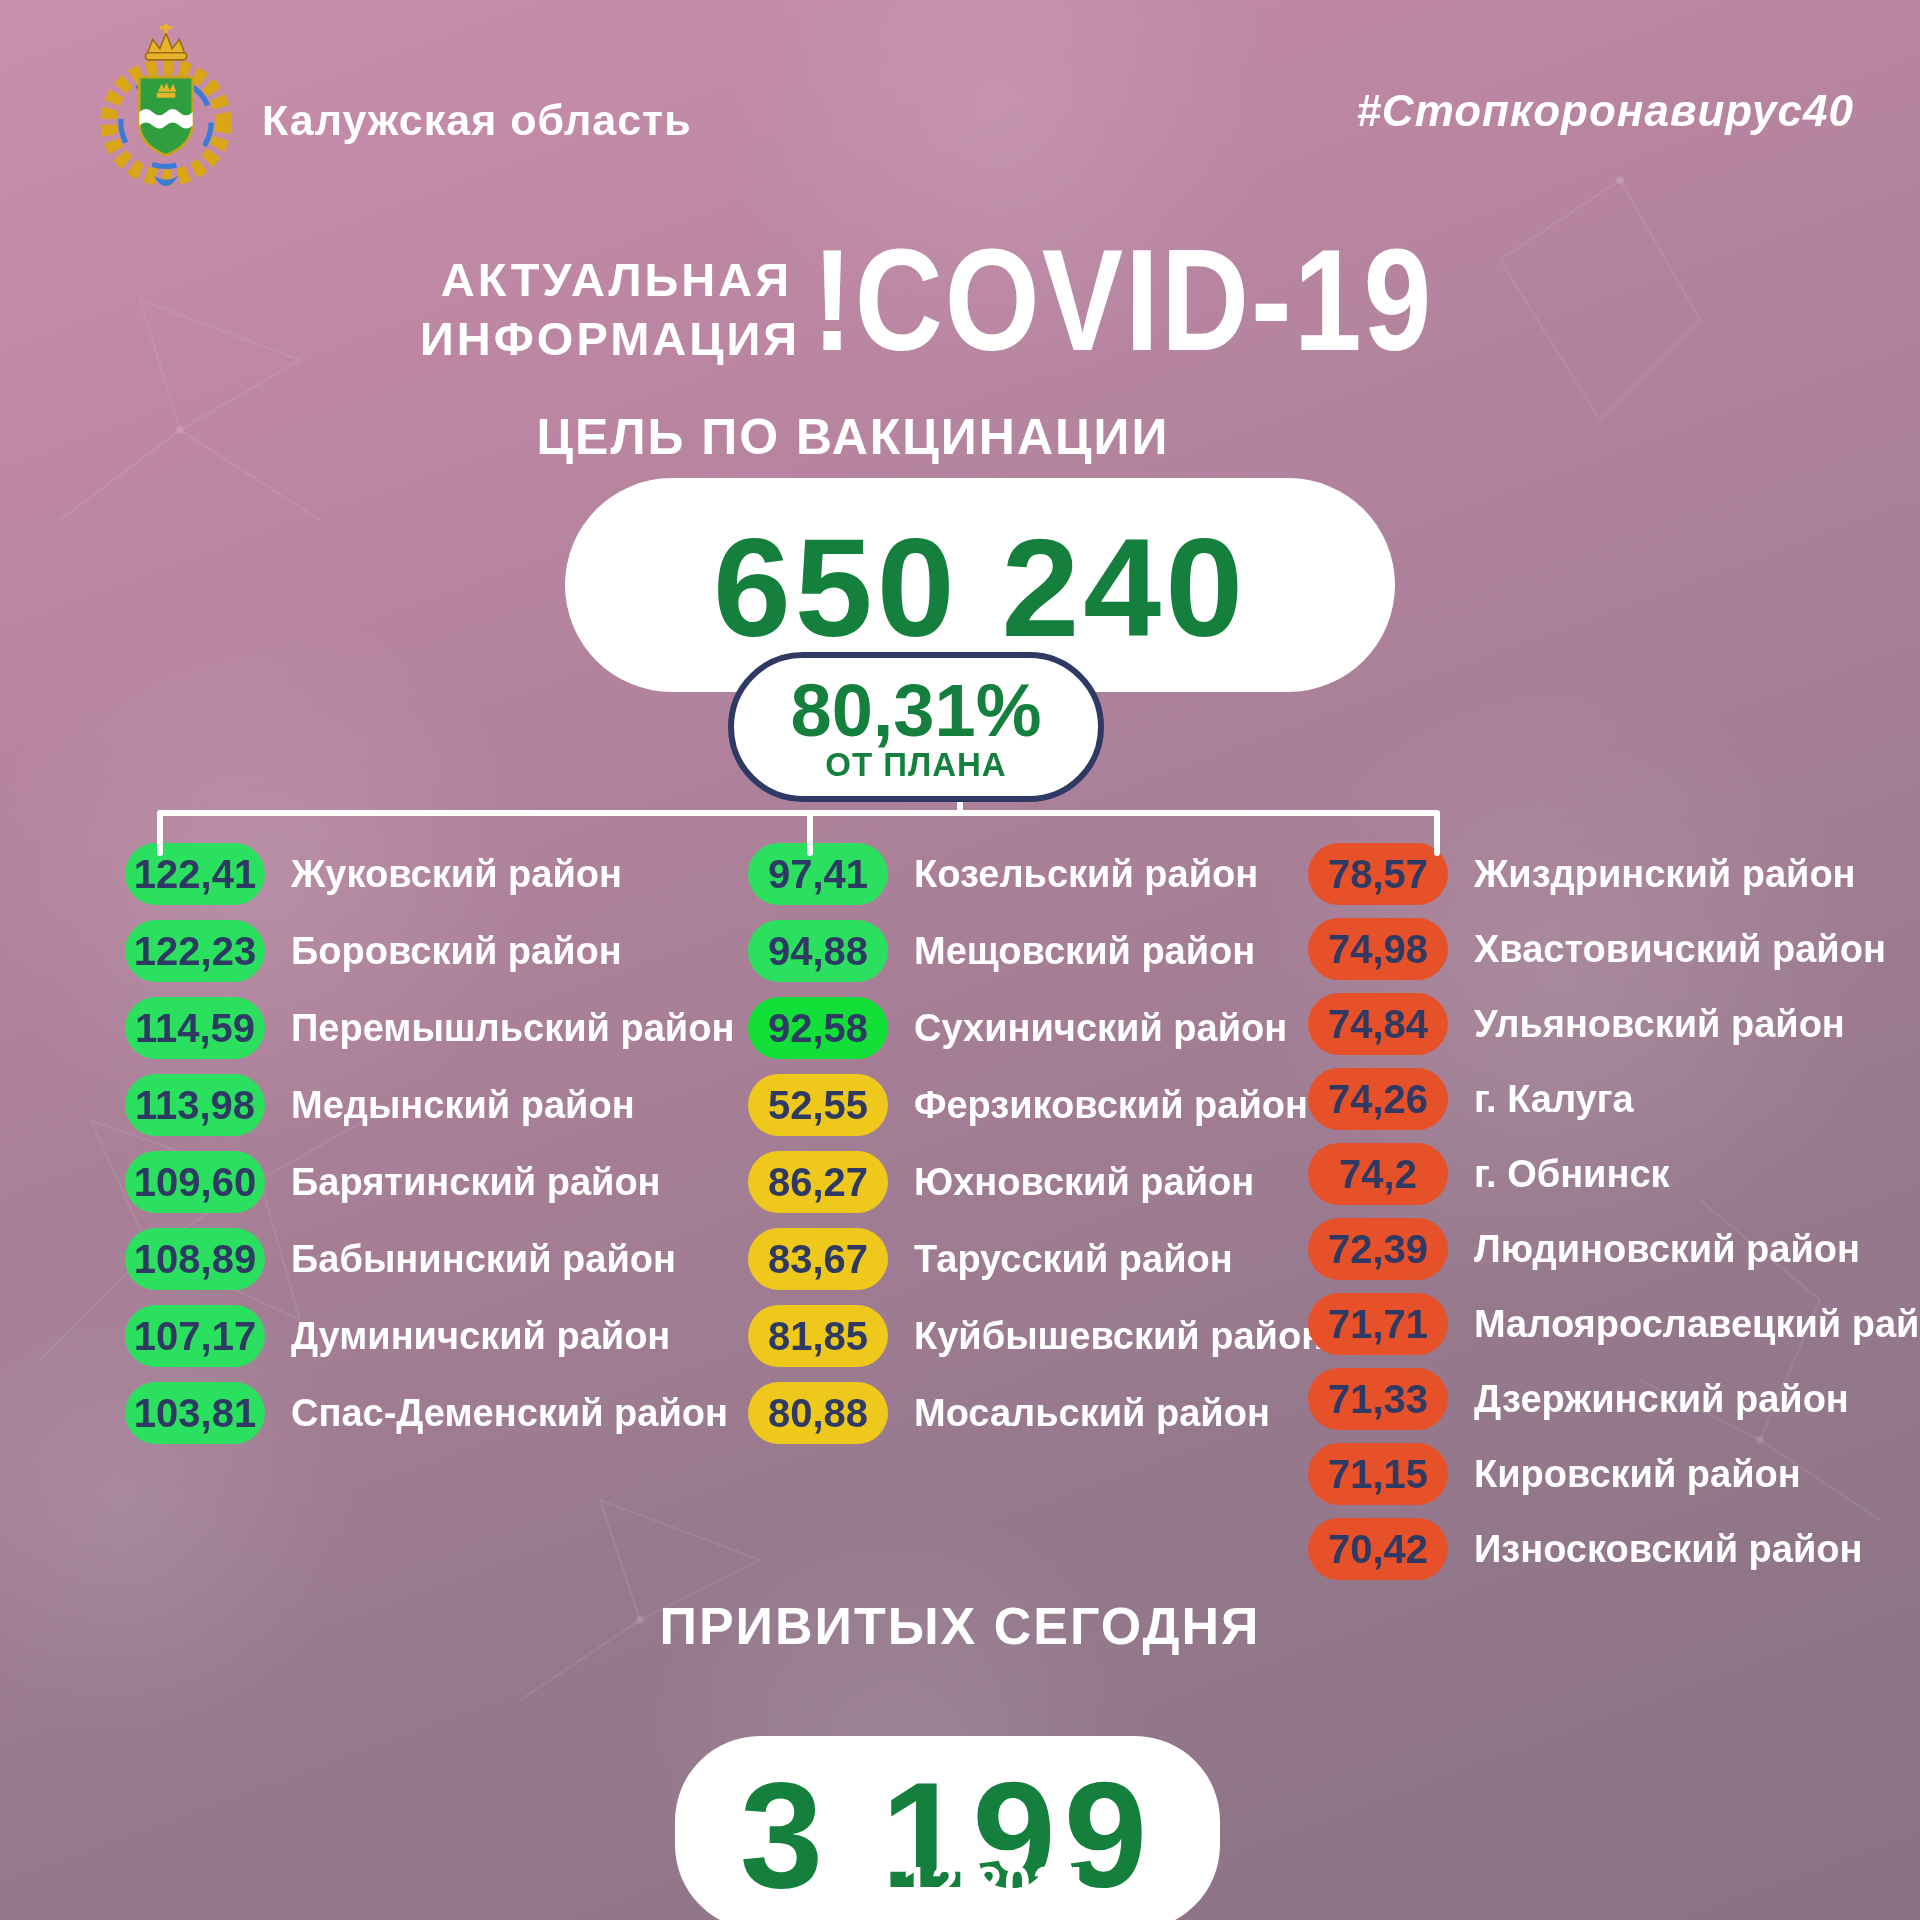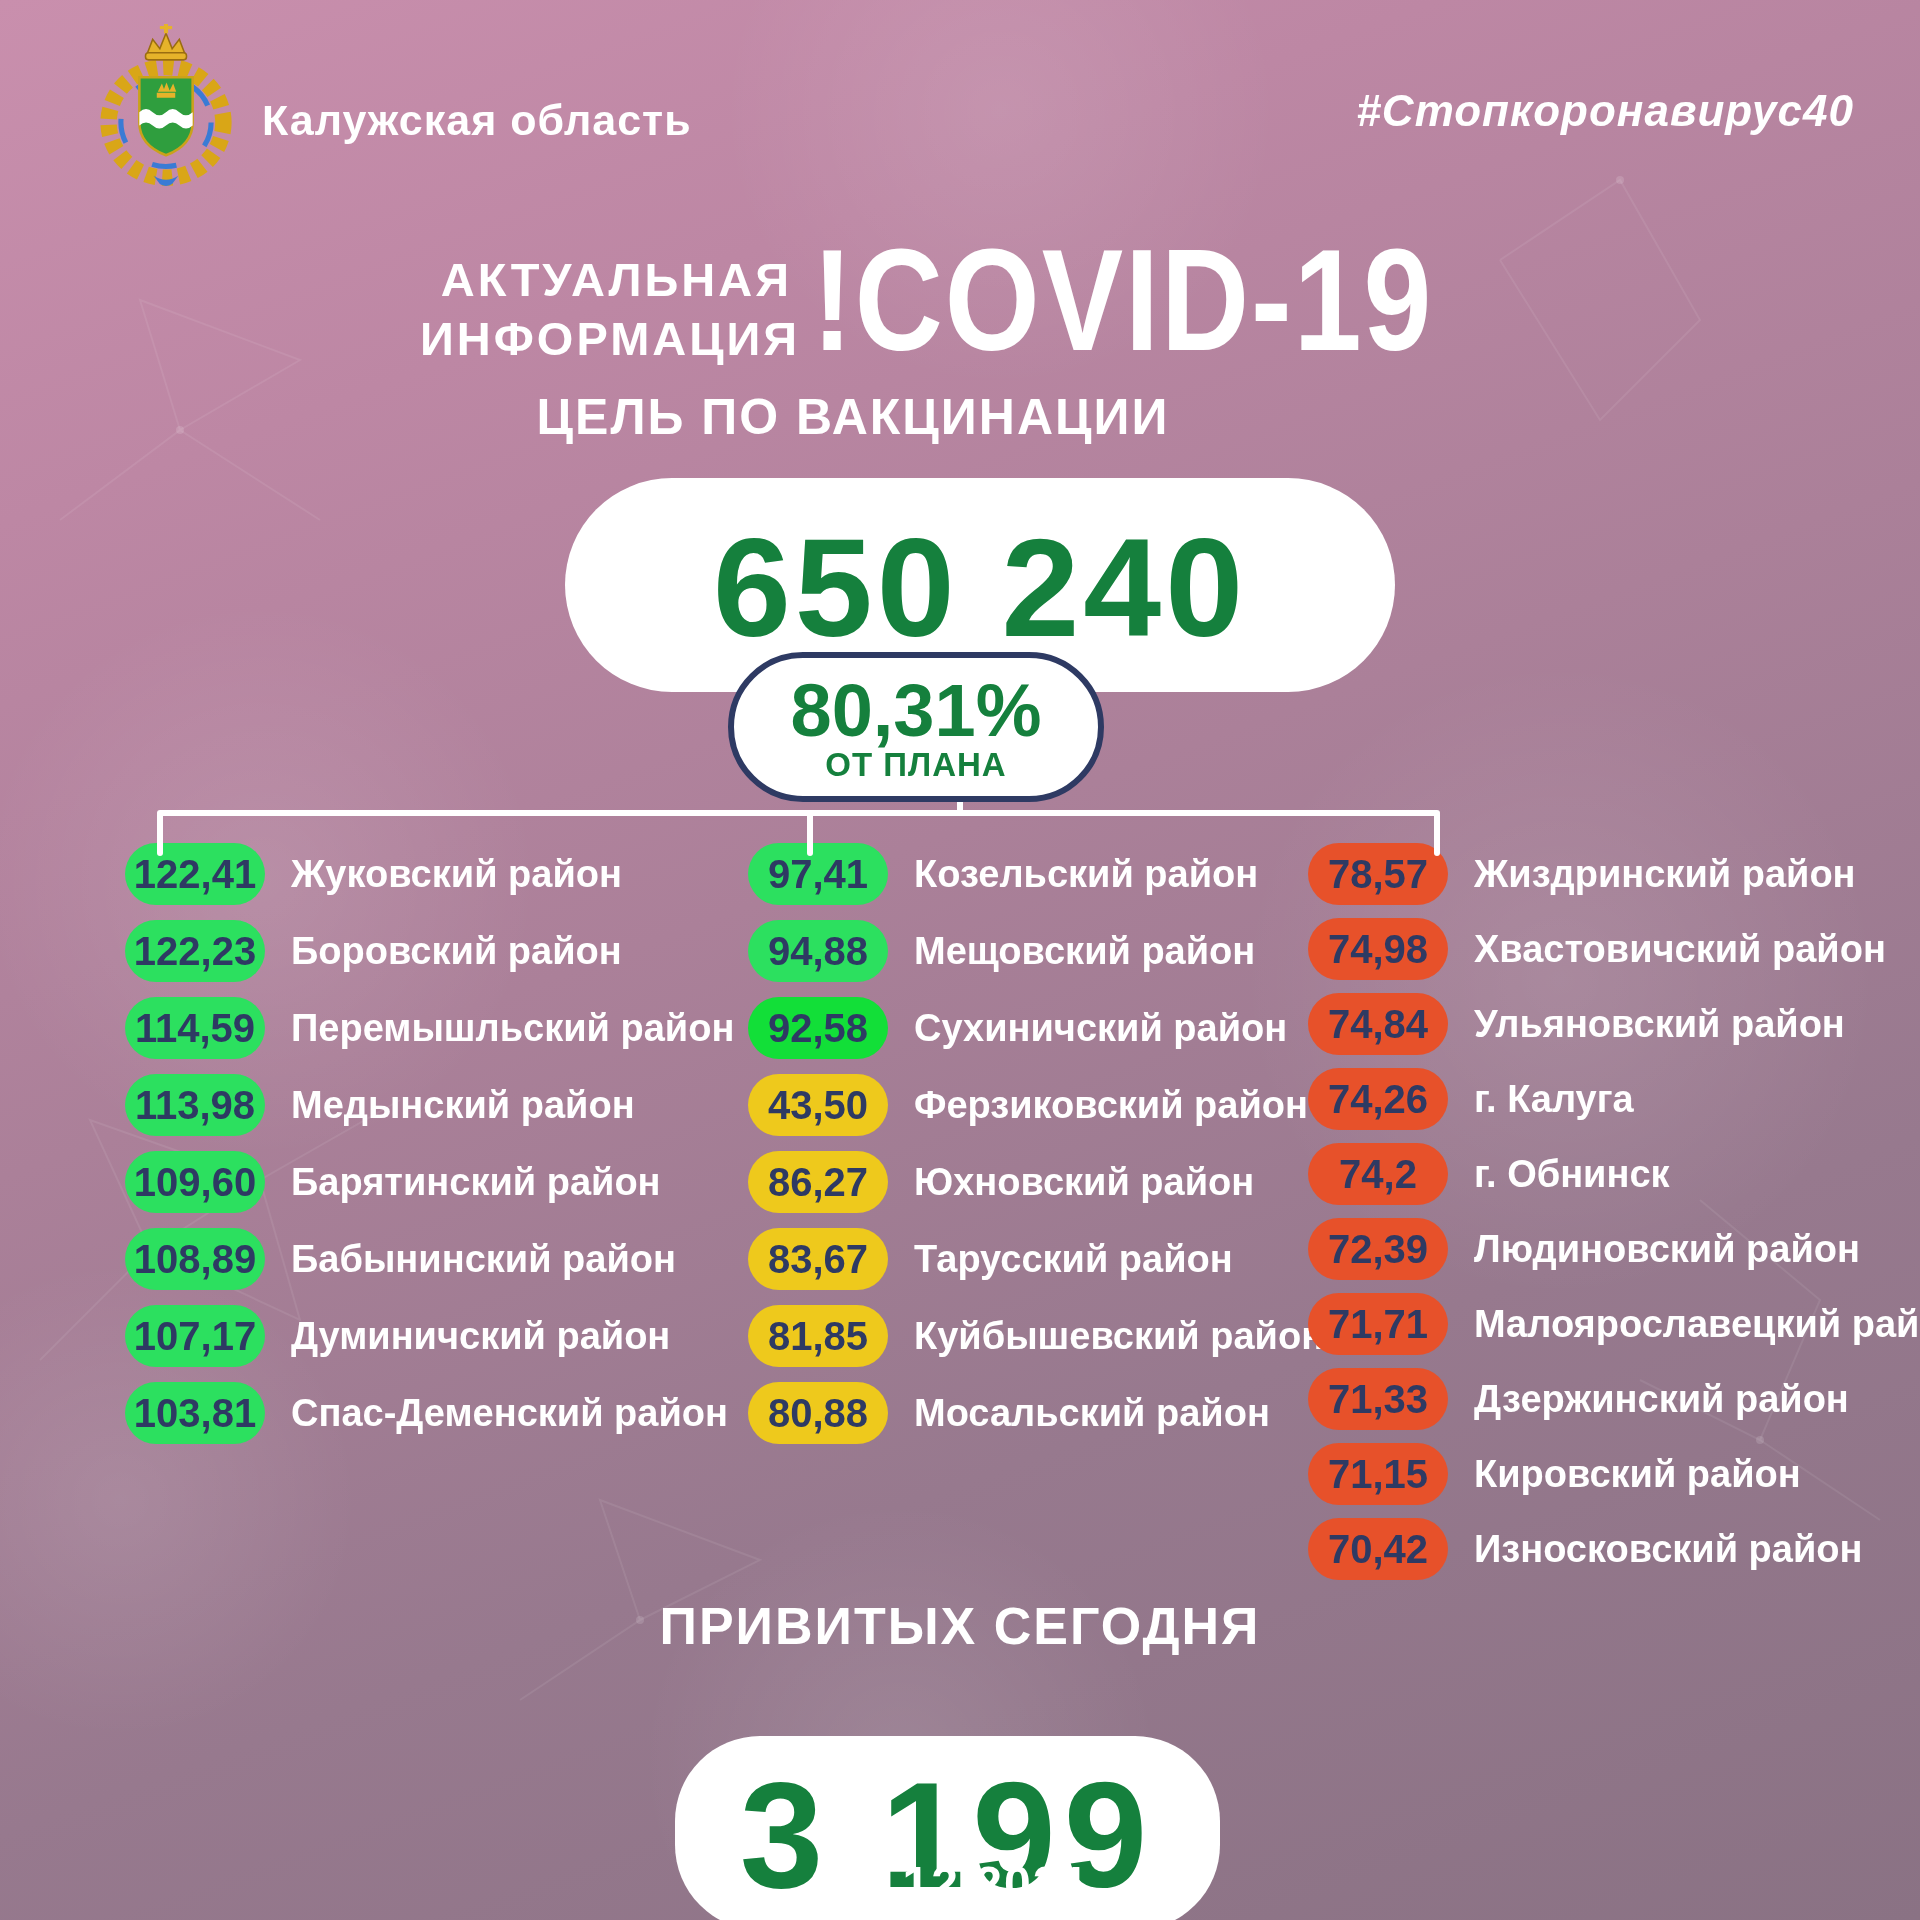--- a/index.html
+++ b/index.html
@@ -15,21 +15,21 @@
 
   .logo{position:absolute;left:92px;top:24px;width:148px;height:162px;}
   .region-name{position:absolute;left:262px;top:96px;font-size:43px;letter-spacing:1px;}
   .hashtag{position:absolute;right:66px;top:86px;font-size:44px;letter-spacing:1px;font-style:italic;}
 
   .info-lines{position:absolute;left:420px;top:250px;width:372px;text-align:right;
     font-size:47px;line-height:59px;letter-spacing:3px;}
   .covid-title{position:absolute;left:812px;top:218px;font-size:122px;letter-spacing:2px;
     transform:scaleY(1.18);transform-origin:top left;white-space:nowrap;}
 
-  .goal-heading{position:absolute;left:0;top:388px;width:1706px;text-align:center;
+  .goal-heading{position:absolute;left:0;top:408px;width:1706px;text-align:center;
     font-size:50px;letter-spacing:2px;}
   .goal-box{position:absolute;left:565px;top:478px;width:830px;height:214px;border-radius:110px;
     background:#ffffff;display:flex;align-items:center;justify-content:center;}
   .goal-value{font-size:140px;letter-spacing:4px;padding-top:6px;}
   .percent-pill{position:absolute;left:728px;top:652px;width:376px;height:150px;box-sizing:border-box;
     background:#ffffff;border:6px solid #2e3a63;border-radius:76px;z-index:3;
     display:flex;flex-direction:column;align-items:center;justify-content:center;}
   .percent-value{font-size:74px;line-height:74px;}
   .percent-caption{font-size:33px;line-height:30px;margin-top:2px;letter-spacing:1px;}
 
@@ -187,21 +187,21 @@
           <span class="badge tier-green">94,88</span>
           <span class="region-label">Мещовский район</span>
         </div>
 
         <div class="region-row">
           <span class="badge tier-green-bright">92,58</span>
           <span class="region-label">Сухиничский район</span>
         </div>
 
         <div class="region-row">
-          <span class="badge tier-yellow">43,50</span>
+          <span class="badge tier-yellow">52,55</span>
           <span class="region-label">Ферзиковский район</span>
         </div>
 
         <div class="region-row">
           <span class="badge tier-yellow">86,27</span>
           <span class="region-label">Юхновский район</span>
         </div>
 
         <div class="region-row">
           <span class="badge tier-yellow">83,67</span>

